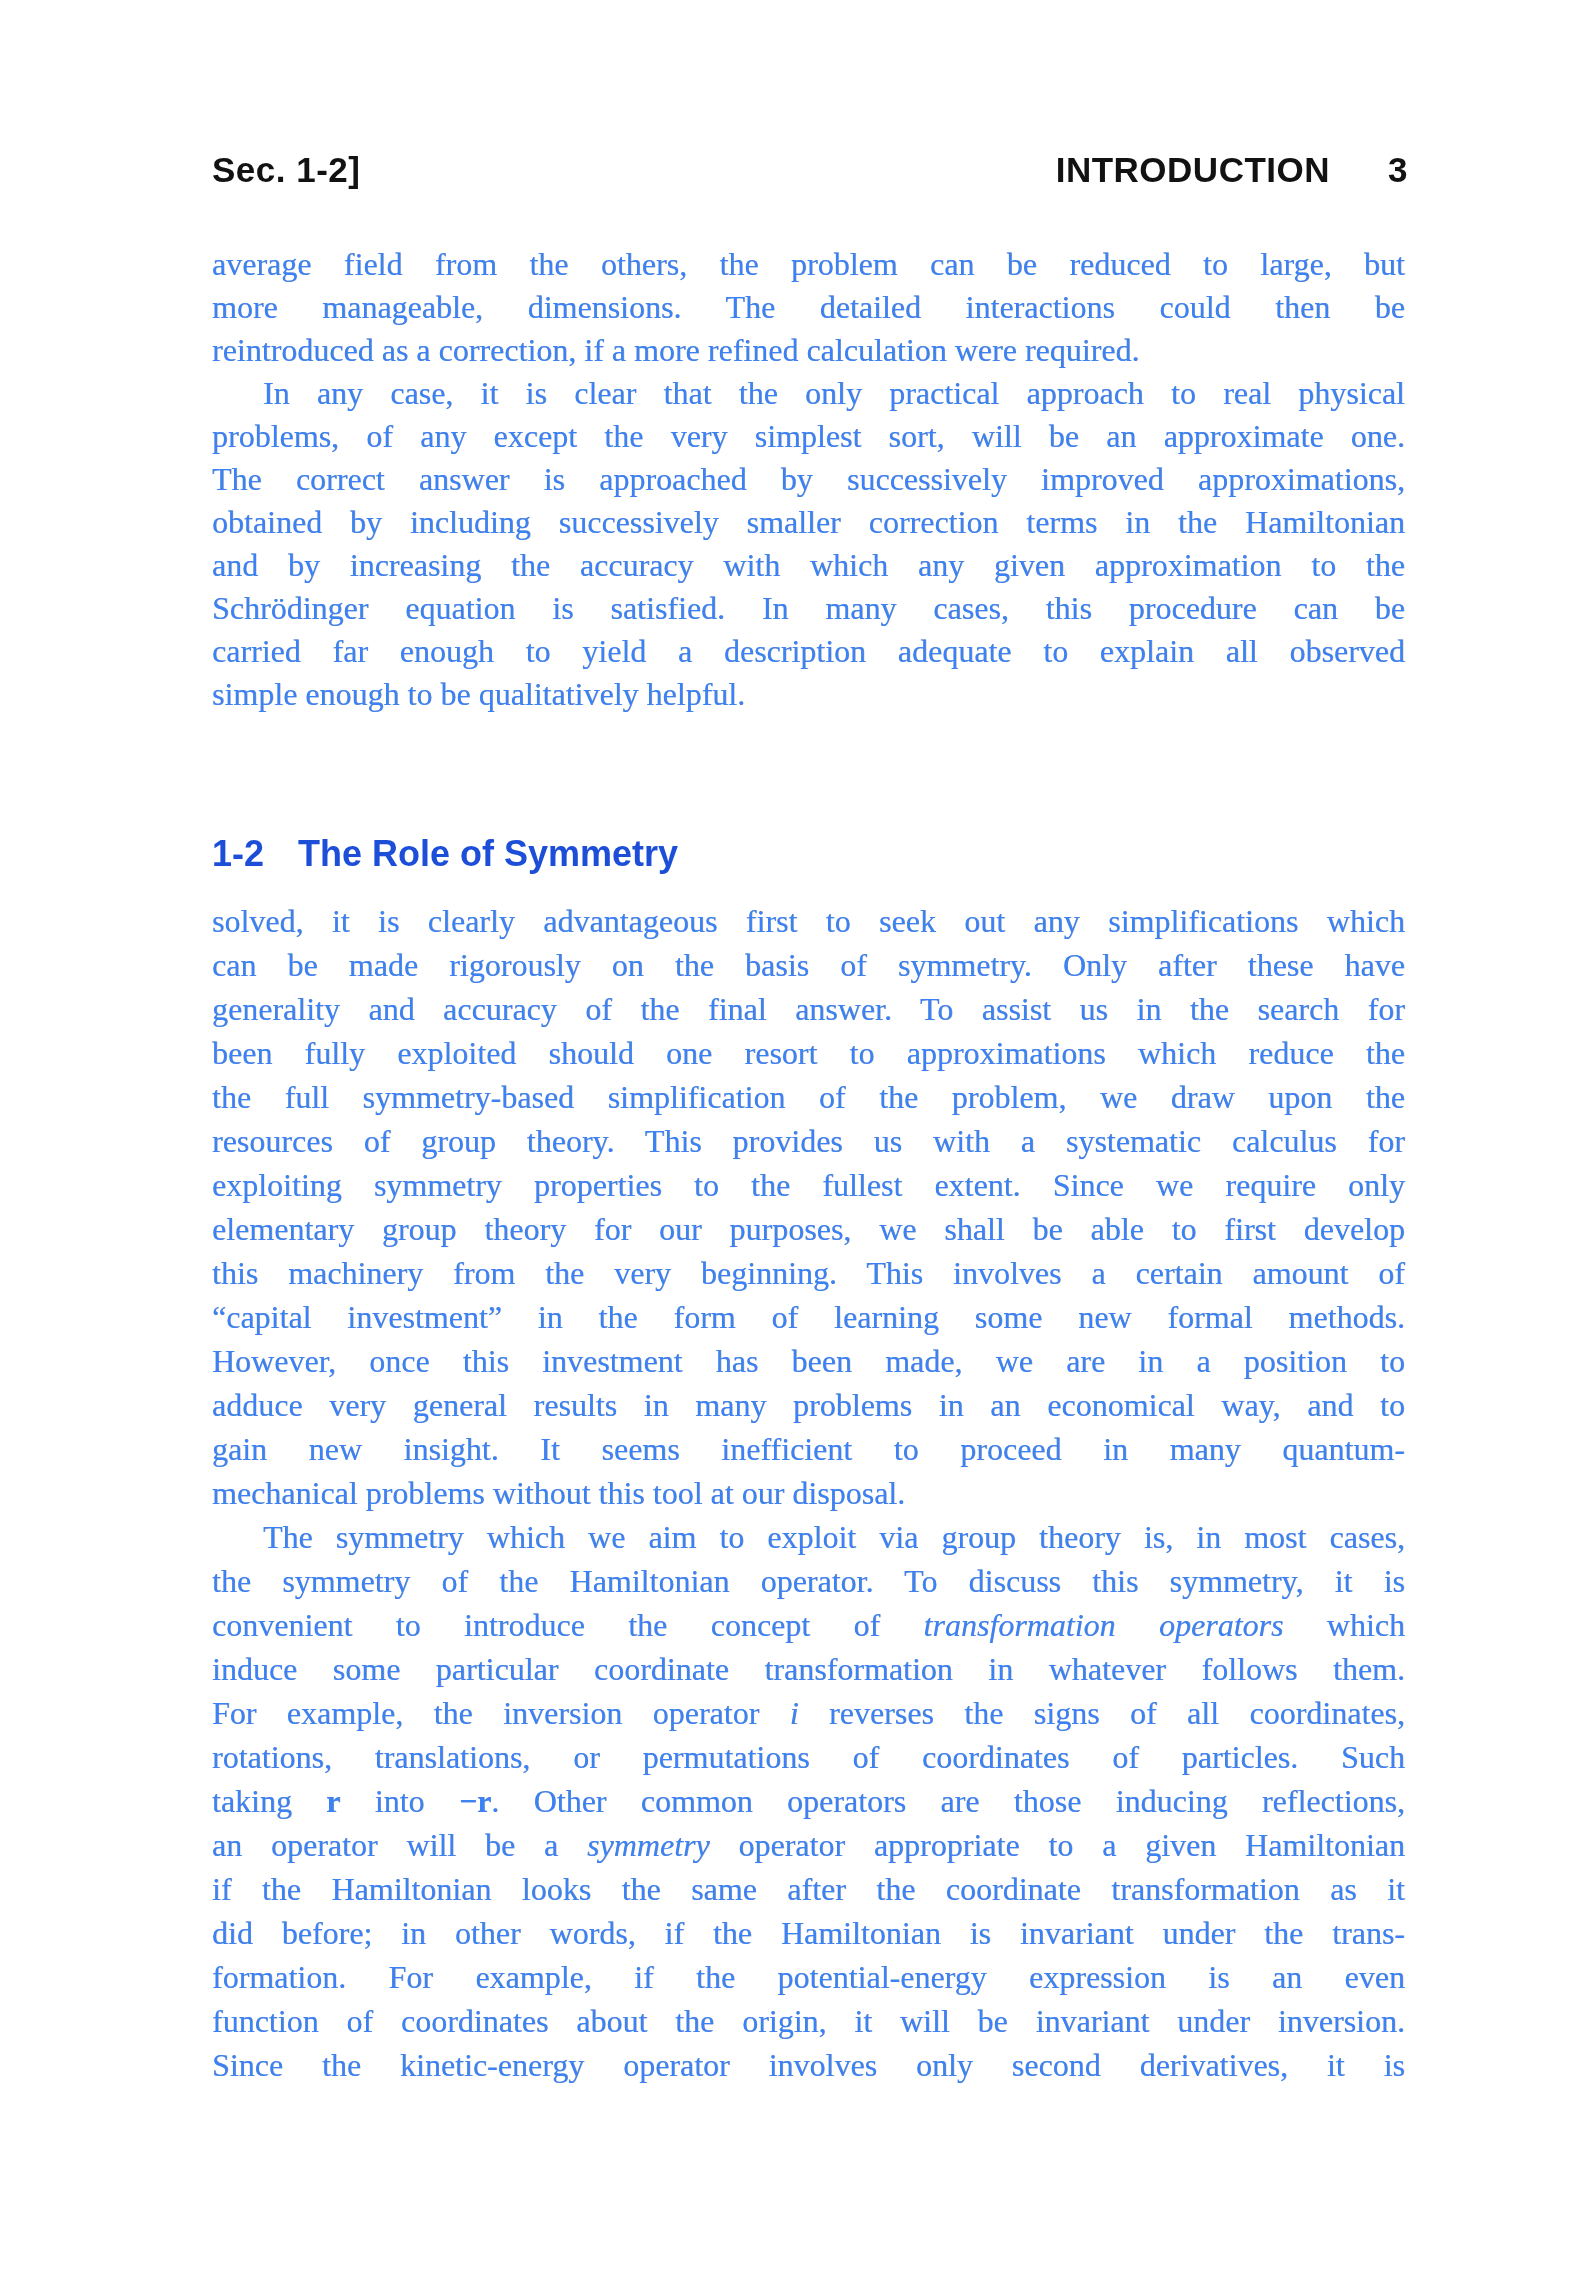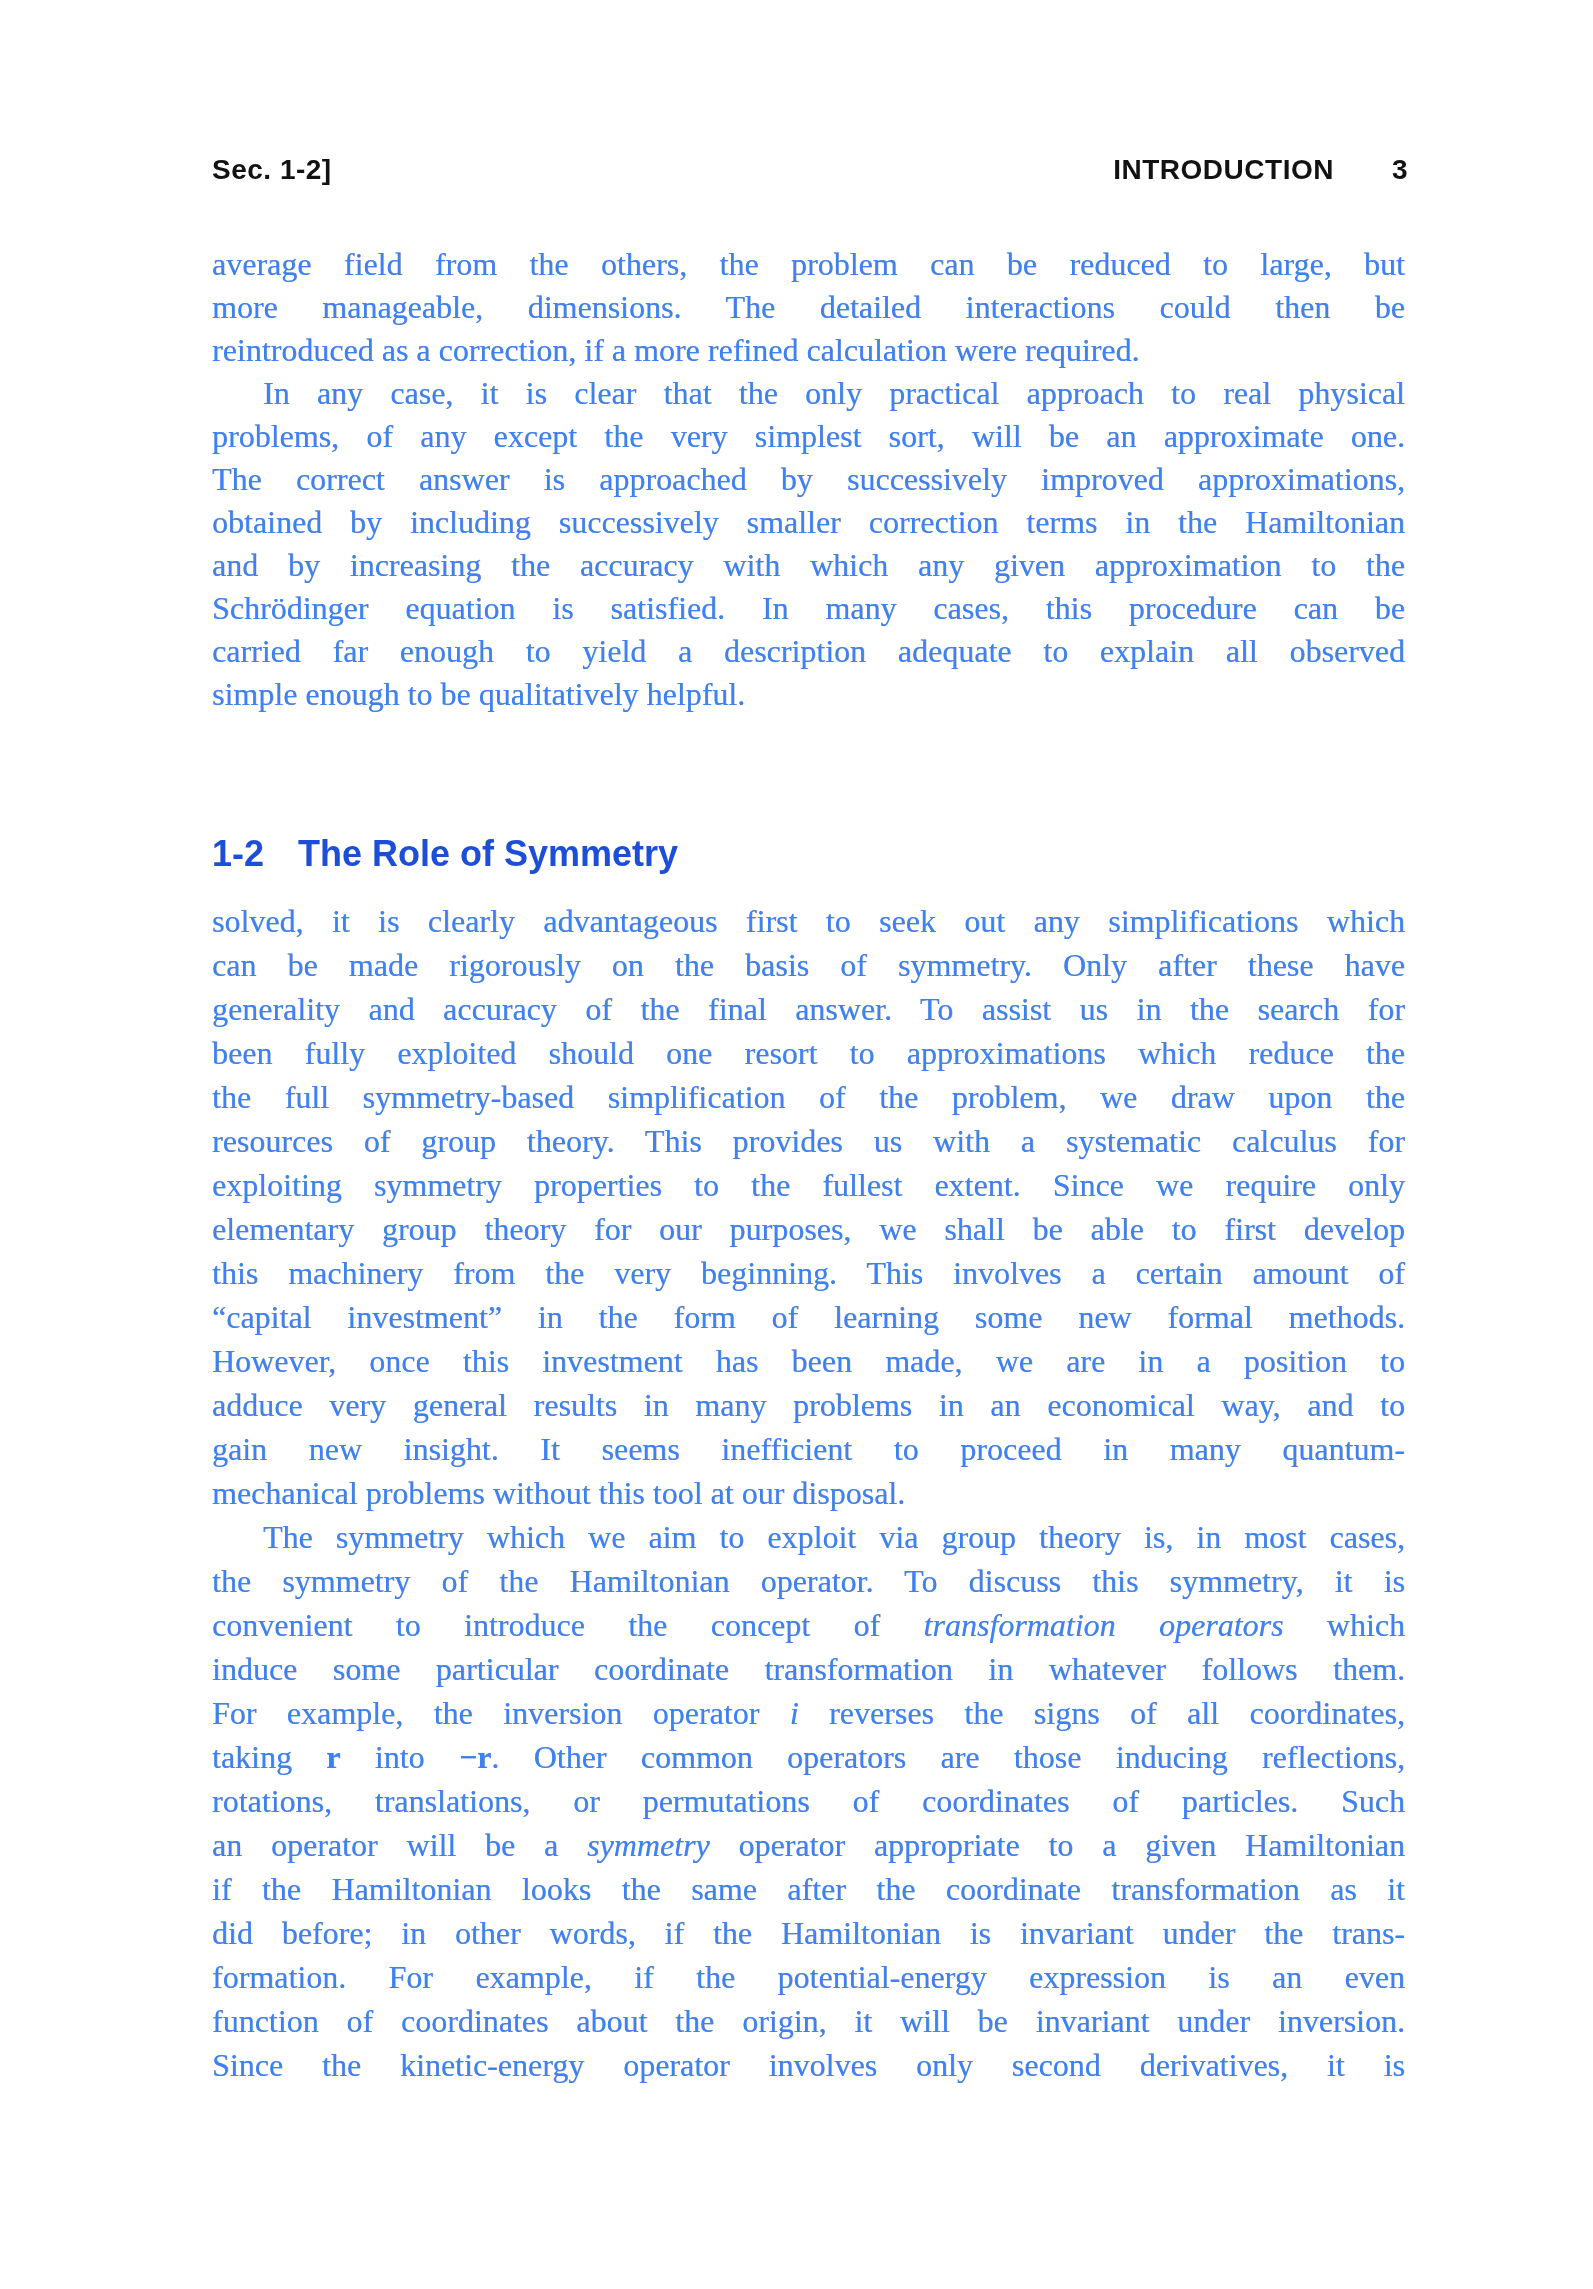--- a/index.html
+++ b/index.html
@@ -7,21 +7,21 @@
     position:relative;
     width:1593px;height:2290px;
     background:#ffffff;
     overflow:hidden;
     color:#1a1713;
   }
   
   .runhead{
     position:absolute;left:212px;top:151px;width:1196px;
     font-family:"Liberation Sans",sans-serif;
-    font-weight:700;font-size:28px;line-height:37px;
+    font-weight:700;font-size:35px;line-height:37px;
     letter-spacing:0.5px;color:#121212;
     display:flex;justify-content:space-between;align-items:baseline;
   }
   .rh-right{display:flex;align-items:baseline;}
   .pgnum{margin-left:58px;}
   
   .flow{
     position:absolute;left:212px;width:1193px;
     font-family:"Liberation Serif",serif;
     font-size:32px;color:#3b82f6;
@@ -102,22 +102,22 @@
         <div class="ln">adduce very general results in many problems in an economical way, and to</div>
         <div class="ln">gain new insight. It seems inefficient to proceed in many quantum-</div>
         <div class="ln end">mechanical problems without this tool at our disposal.</div>
       </div>
       <div class="para">
         <div class="ln ind">The symmetry which we aim to exploit via group theory is, in most cases,</div>
         <div class="ln">the symmetry of the Hamiltonian operator. To discuss this symmetry, it is</div>
         <div class="ln">convenient to introduce the concept of <span class="it">transformation operators</span> which</div>
         <div class="ln">induce some particular coordinate transformation in whatever follows them.</div>
         <div class="ln">For example, the inversion operator <span class="it">i</span> reverses the signs of all coordinates,</div>
+        <div class="ln">rotations, translations, or permutations of coordinates of particles. Such</div>
         <div class="ln">taking <span class="bd">r</span> into <span class="bd">−r</span>. Other common operators are those inducing reflections,</div>
-        <div class="ln">rotations, translations, or permutations of coordinates of particles. Such</div>
         <div class="ln">an operator will be a <span class="it">symmetry</span> operator appropriate to a given Hamiltonian</div>
         <div class="ln">if the Hamiltonian looks the same after the coordinate transformation as it</div>
         <div class="ln">did before; in other words, if the Hamiltonian is invariant under the trans-</div>
         <div class="ln">formation. For example, if the potential-energy expression is an even</div>
         <div class="ln">function of coordinates about the origin, it will be invariant under inversion.</div>
         <div class="ln">Since the kinetic-energy operator involves only second derivatives, it is</div>
       </div>
     </section>
 
 </div>

